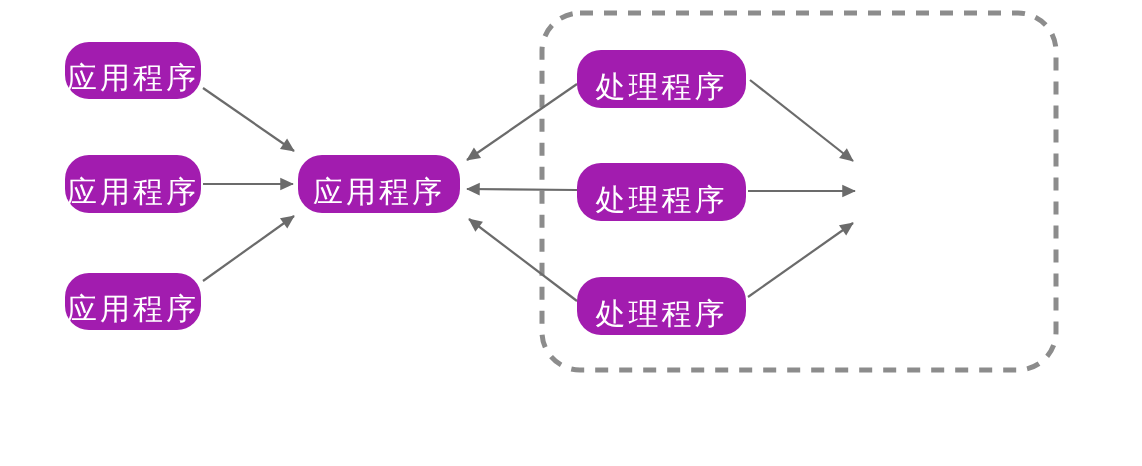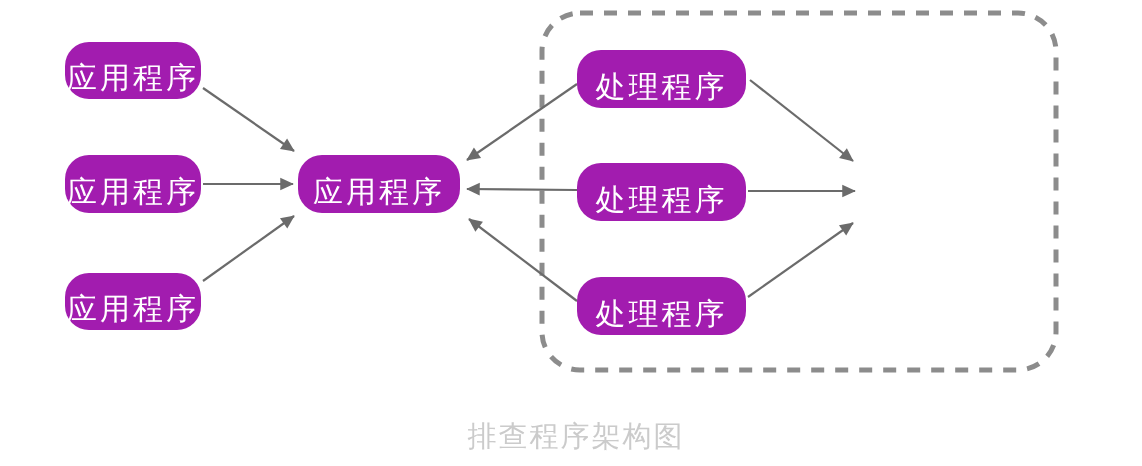--- a/index.html
+++ b/index.html
@@ -107,15 +107,14 @@
     <span class="label">处理程序</span>
   </div>
   <div class="node node-worker2">
     <span class="label">处理程序</span>
   </div>
   <div class="node node-worker3">
     <span class="label">处理程序</span>
   </div>
 
 
-  <div class="caption">排查程序架构图</div>
 
 </div>
 
 </body></html>

